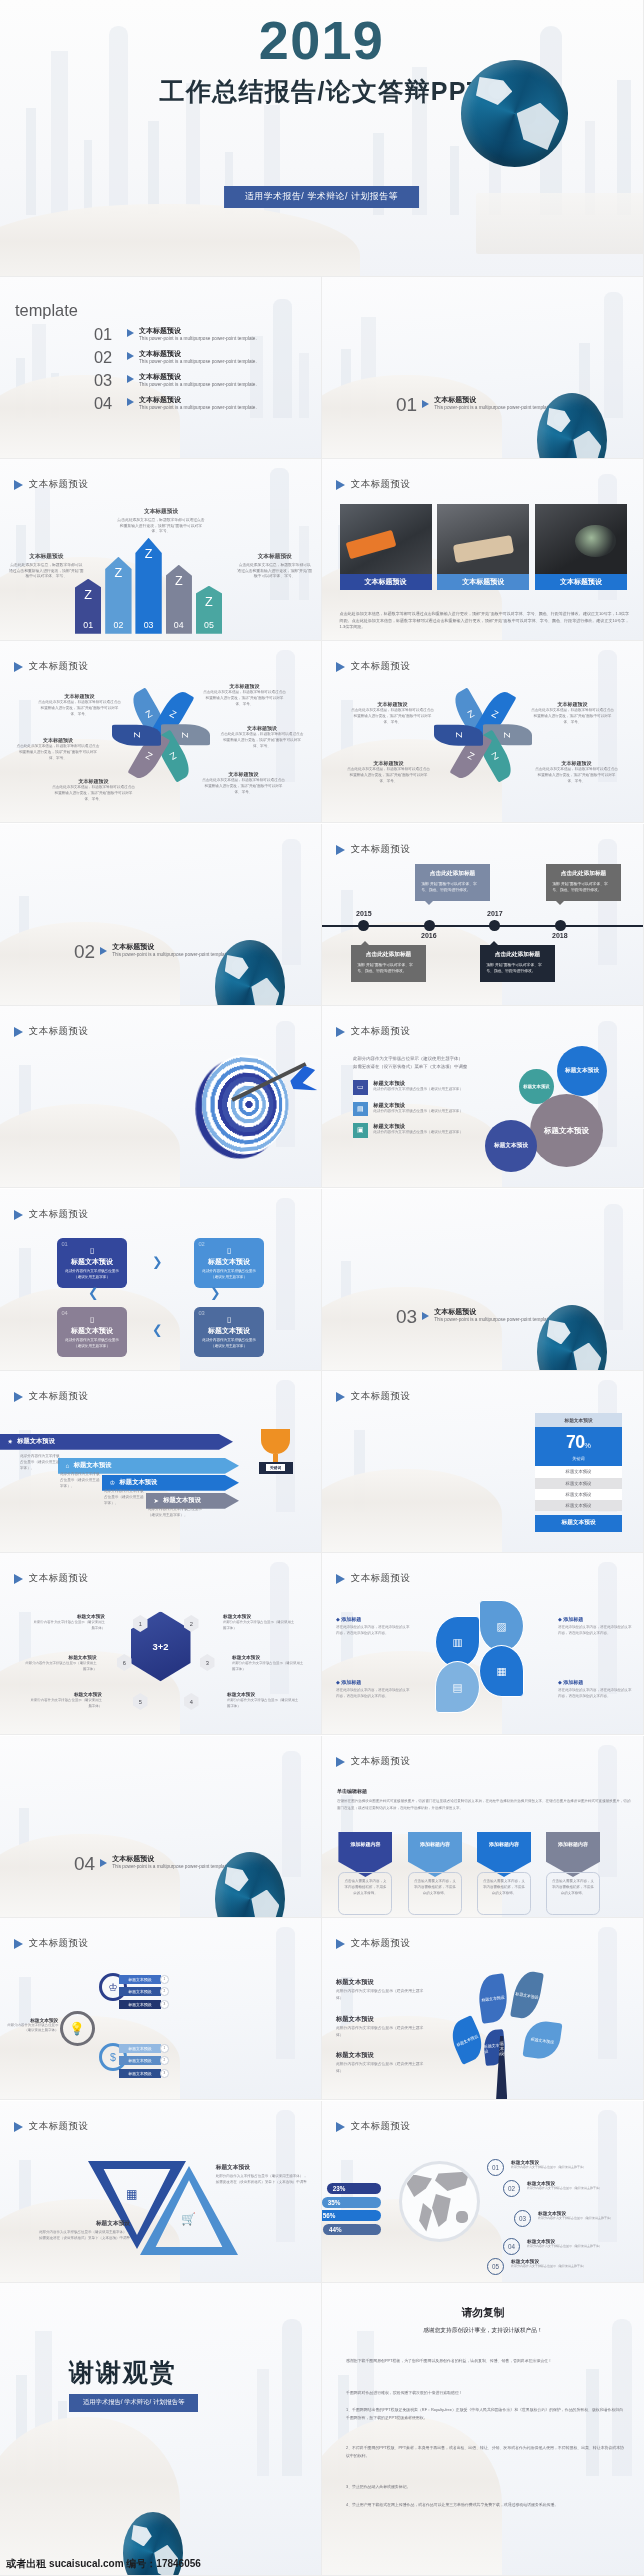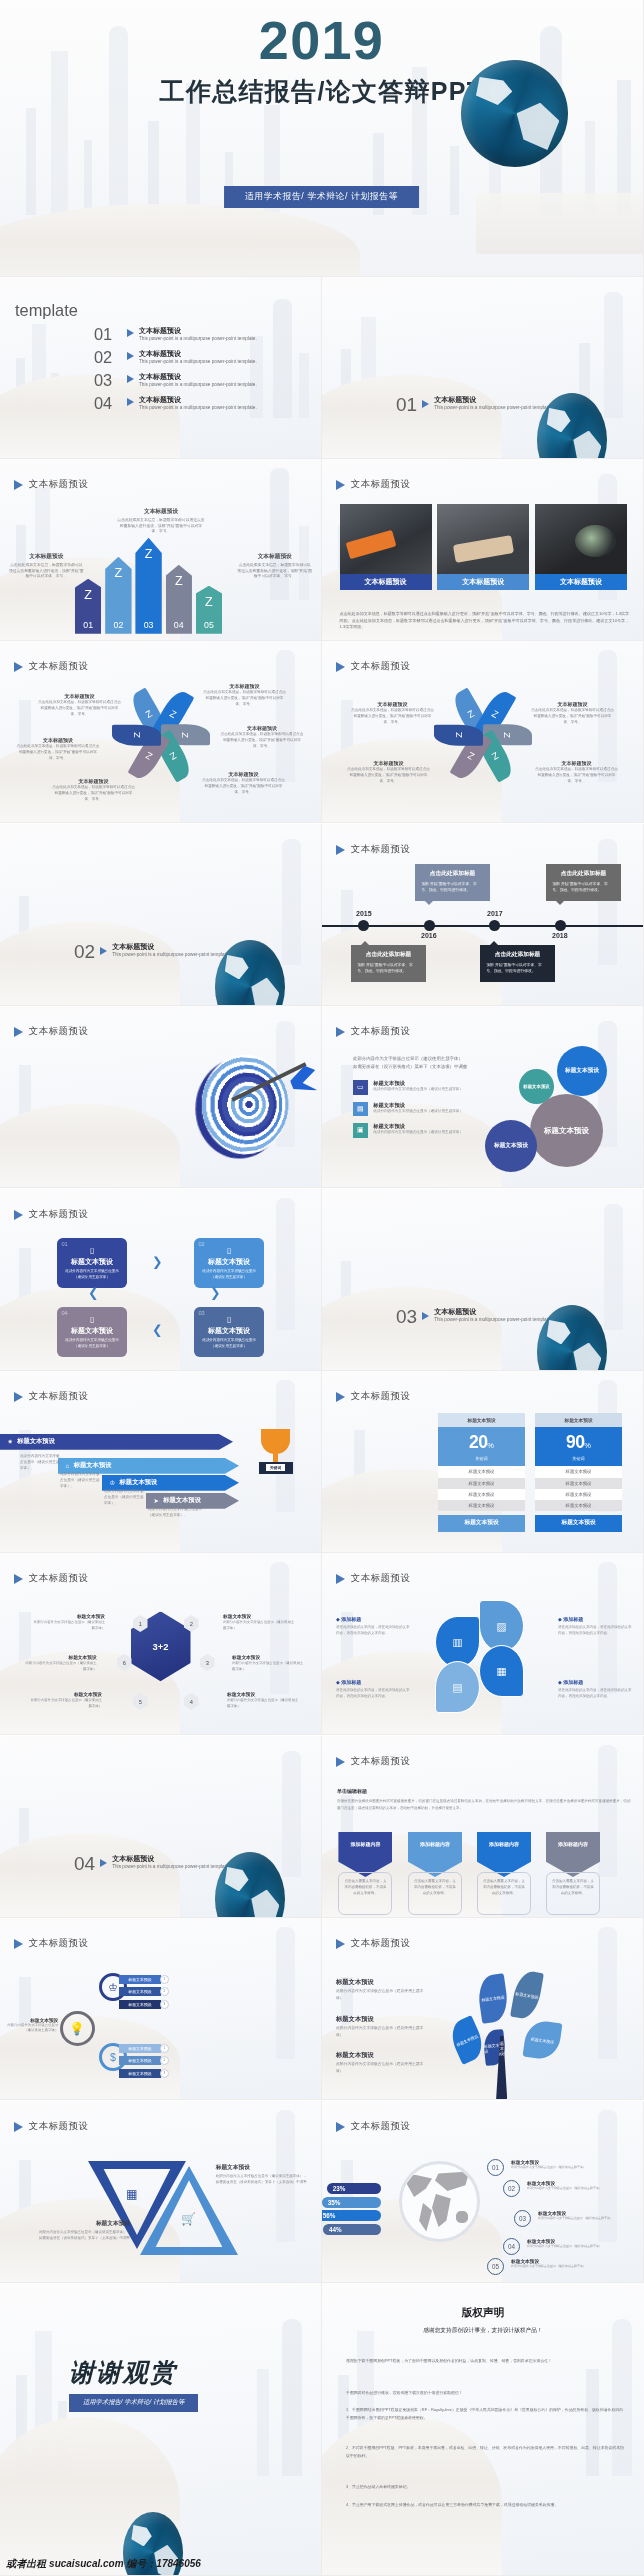--- a/index.html
+++ b/index.html
@@ -742,32 +742,23 @@
   <div class="city">
         <i style="left:10%;width:11.3px;height:82px;"></i>
         <i style="left:86%;width:19px;height:132px;border-radius:7.5px 7.5px 0 0;"></i>
       </div>
   <div class="desk"></div>
   <div class="sttl">
         <div class="tri"></div>
         <span>文本标题预设</span>
       </div>
 
-  <div class="ptbl" style="left:116px;">
-    <div class="phd" style="background:#d3e1f0;">标题文本预设</div>
-    <div class="pct" style="background:#5a9bd8;"><b>20</b><i>%</i><small>关键词</small></div>
-    <div class="prow">标题文本预设</div>
-    <div class="prow">标题文本预设</div>
-    <div class="prow">标题文本预设</div>
-    <div class="prow">标题文本预设</div>
-    <div class="pfoot" style="background:#5a9bd8;">标题文本预设</div>
-  </div>
   <div class="ptbl" style="left:213px;">
     <div class="phd" style="background:#cfdcec;">标题文本预设</div>
-    <div class="pct" style="background:#1f74d2;"><b>90</b><i>%</i><small>关键词</small></div>
+    <div class="pct" style="background:#1f74d2;"><b>70</b><i>%</i><small>关键词</small></div>
     <div class="prow">标题文本预设</div>
     <div class="prow">标题文本预设</div>
     <div class="prow">标题文本预设</div>
     <div class="prow">标题文本预设</div>
     <div class="pfoot" style="background:#1f74d2;">标题文本预设</div>
   </div>
 </div>
 
 <div class="slide" style="left:0;top:1553px;">
   <div class="city">
@@ -1087,21 +1078,21 @@
       </div>
   <div class="wnum" style="left:165px;top:157px;">
         <span>05</span>
       </div>
   <div class="wn" style="left:189px;top:157px;">
         <h5>标题文本预设</h5>
         <p>此部分内容作为文字排版占位显示（建议使用主题字体）</p>
       </div>
 </div>
 
-<div class="slide" id="thanks" style="left:0;top:2283px;height:293px;font-style:italic;">
+<div class="slide" id="thanks" style="left:0;top:2283px;height:293px;">
   <div class="city">
     <i style="left:5%;width:11.3px;height:101px;bottom:34%;"></i>
         <i style="left:11%;width:16.4px;height:145px;bottom:34%;"></i>
     <i style="left:18%;width:8.8px;height:75px;bottom:34%;"></i>
         <i style="left:80%;width:12.6px;height:107px;bottom:34%;"></i>
     <i style="left:88%;width:20px;height:157px;bottom:34%;border-radius:8.8px 8.8px 0 0;"></i>
   </div>
   <div class="desk" style="height:54%;"></div>
   <div class="big">谢谢观赏</div>
   <div class="band">适用学术报告/ 学术辩论/ 计划报告等</div>
@@ -1114,21 +1105,21 @@
 </div>
 
 <div class="slide" id="copyright" style="left:322px;top:2283px;height:293px;border-right:none;">
   <div class="city">
     <i style="left:5%;width:11.3px;height:101px;bottom:34%;"></i>
         <i style="left:11%;width:16.4px;height:145px;bottom:34%;"></i>
     <i style="left:82%;width:12.6px;height:107px;bottom:34%;"></i>
         <i style="left:90%;width:20px;height:157px;bottom:34%;border-radius:8.8px 8.8px 0 0;"></i>
   </div>
   <div class="desk" style="height:54%;"></div>
-  <h3>版权声明</h3>
+  <h3>请勿复制</h3>
   <div class="sub">感谢您支持原创设计事业，支持设计版权产品！</div>
   <div class="para" style="top:74px;">感谢您下载千图网原创PPT模板，为了您和千图网以及原创作者的利益，请勿复制、传播、销售，否则将承担法律责任！</div>
   <div class="para" style="top:106px;">千图网将对作品进行维权，按照传播下载次数的十倍进行索取赔偿！</div>
   <div class="para" style="top:123px;">1、千图网网站出售的PPT模版是免版税类（RF：Royalty-free）正版受《中华人民共和国著作法》和《世界版权公约》的保护，作品的所有权、版权和著作权归白千图网所有，您下载的是PPT模版素材使用权。</div>
   <div class="para" style="top:161px;">2、不得将千图网的PPT模版、PPT素材，本身用于再出售，或者出租、出借、转让、分销、发布或者作为礼物供他人使用，不得转授权、出卖、转让本协议或本协议中的权利。</div>
   <div class="para" style="top:200px;">3、禁止把作品纳入商标或服务标记。</div>
   <div class="para" style="top:218px;">4、禁止用户用下载格式在网上传播作品，或者作品可以让第三方单独付费或共享免费下载，或通过移动电话服务系统传播。</div>
 </div>
 
 </div>

